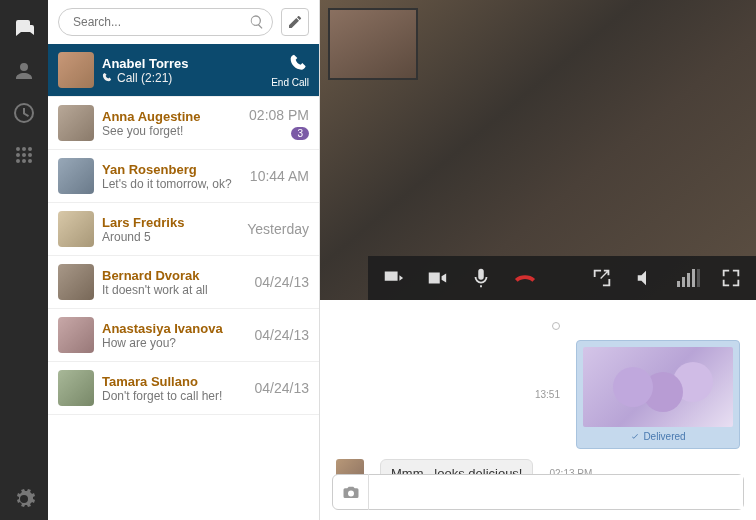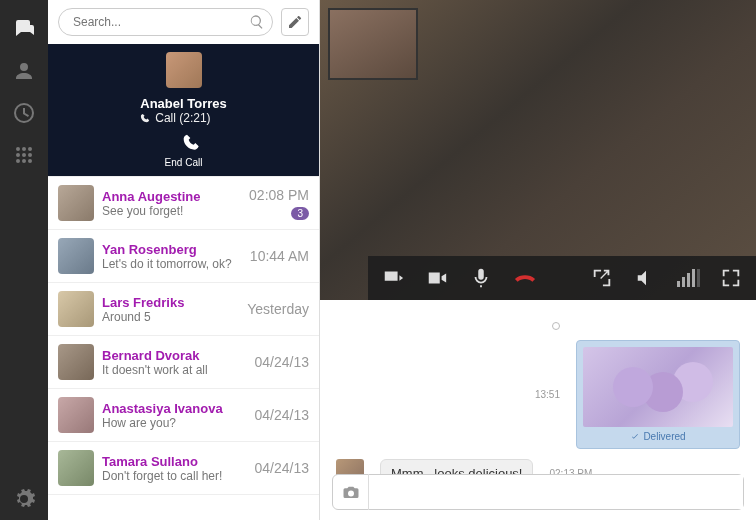--- a/index.html
+++ b/index.html
@@ -17,26 +17,26 @@
 .convo-col { width: 272px; background: #fff; display: flex; flex-direction: column; border-right: 1px solid #ddd; justify-content: center; }
 .search-row { display: flex; align-items: center; gap: 8px; padding: 8px 10px; }
 .search-wrap { flex: 1; position: relative; }
 .search-input { width: 100%; height: 28px; border: 1px solid #ccc; border-radius: 14px; padding: 0 30px 0 14px; font-size: 12px; color: #555; outline: none; }
 .search-icon-btn { position: absolute; right: 8px; top: 50%; transform: translateY(-50%); color: #999; width: 16px; height: 16px; }
 .compose-btn { width: 28px; height: 28px; border: 1px solid #ccc; border-radius: 4px; background: #fff; display: flex; align-items: center; justify-content: center; cursor: pointer; color: #666; }
 .compose-btn svg { width: 16px; height: 16px; fill: currentColor; }
 
 .convo-list { flex: 1; overflow-y: auto; }
 .convo { display: flex; align-items: center; padding: 8px 10px; border-bottom: 1px solid #eee; cursor: pointer; gap: 8px; }
-.convo.active { background: #0f172a; color: #fff; flex-direction: column; }
+.convo.active { background: #0c4a6e; color: #fff; }
 .convo.active .convo-name { color: #fff; }
 .convo.active .convo-preview { color: #eee; }
 .avatar { width: 36px; height: 36px; border-radius: 4px; background: linear-gradient(135deg,#999,#666); flex-shrink: 0; }
 .convo-main { flex: 1; min-width: 0; }
-.convo-name { font-size: 13px; font-weight: bold; color: #a21caf; white-space: nowrap; overflow: hidden; text-overflow: ellipsis; }
+.convo-name { font-size: 13px; font-weight: bold; color: #a16207; white-space: nowrap; overflow: hidden; text-overflow: ellipsis; }
 .convo-preview { font-size: 12px; color: #777; white-space: nowrap; overflow: hidden; text-overflow: ellipsis; display:flex; align-items:center; gap:4px;}
 .convo-preview svg { width:11px; height:11px; fill: currentColor;}
 .convo-right { display: flex; flex-direction: column; align-items: flex-end; gap: 4px; flex-shrink: 0; }
 .convo-time { font-size: 14px; color: #999; }
 .badge { background: #7b5aa6; color: #fff; font-size: 10px; padding: 1px 6px; border-radius: 8px; }
 .endcall-icon { width: 20px; height: 20px; fill: #fff; }
 .endcall-label { font-size: 10px; color: #fff; }
 
 
 .chat-area { flex: 1; display: flex; flex-direction: column; background: #fff; position: relative; }

